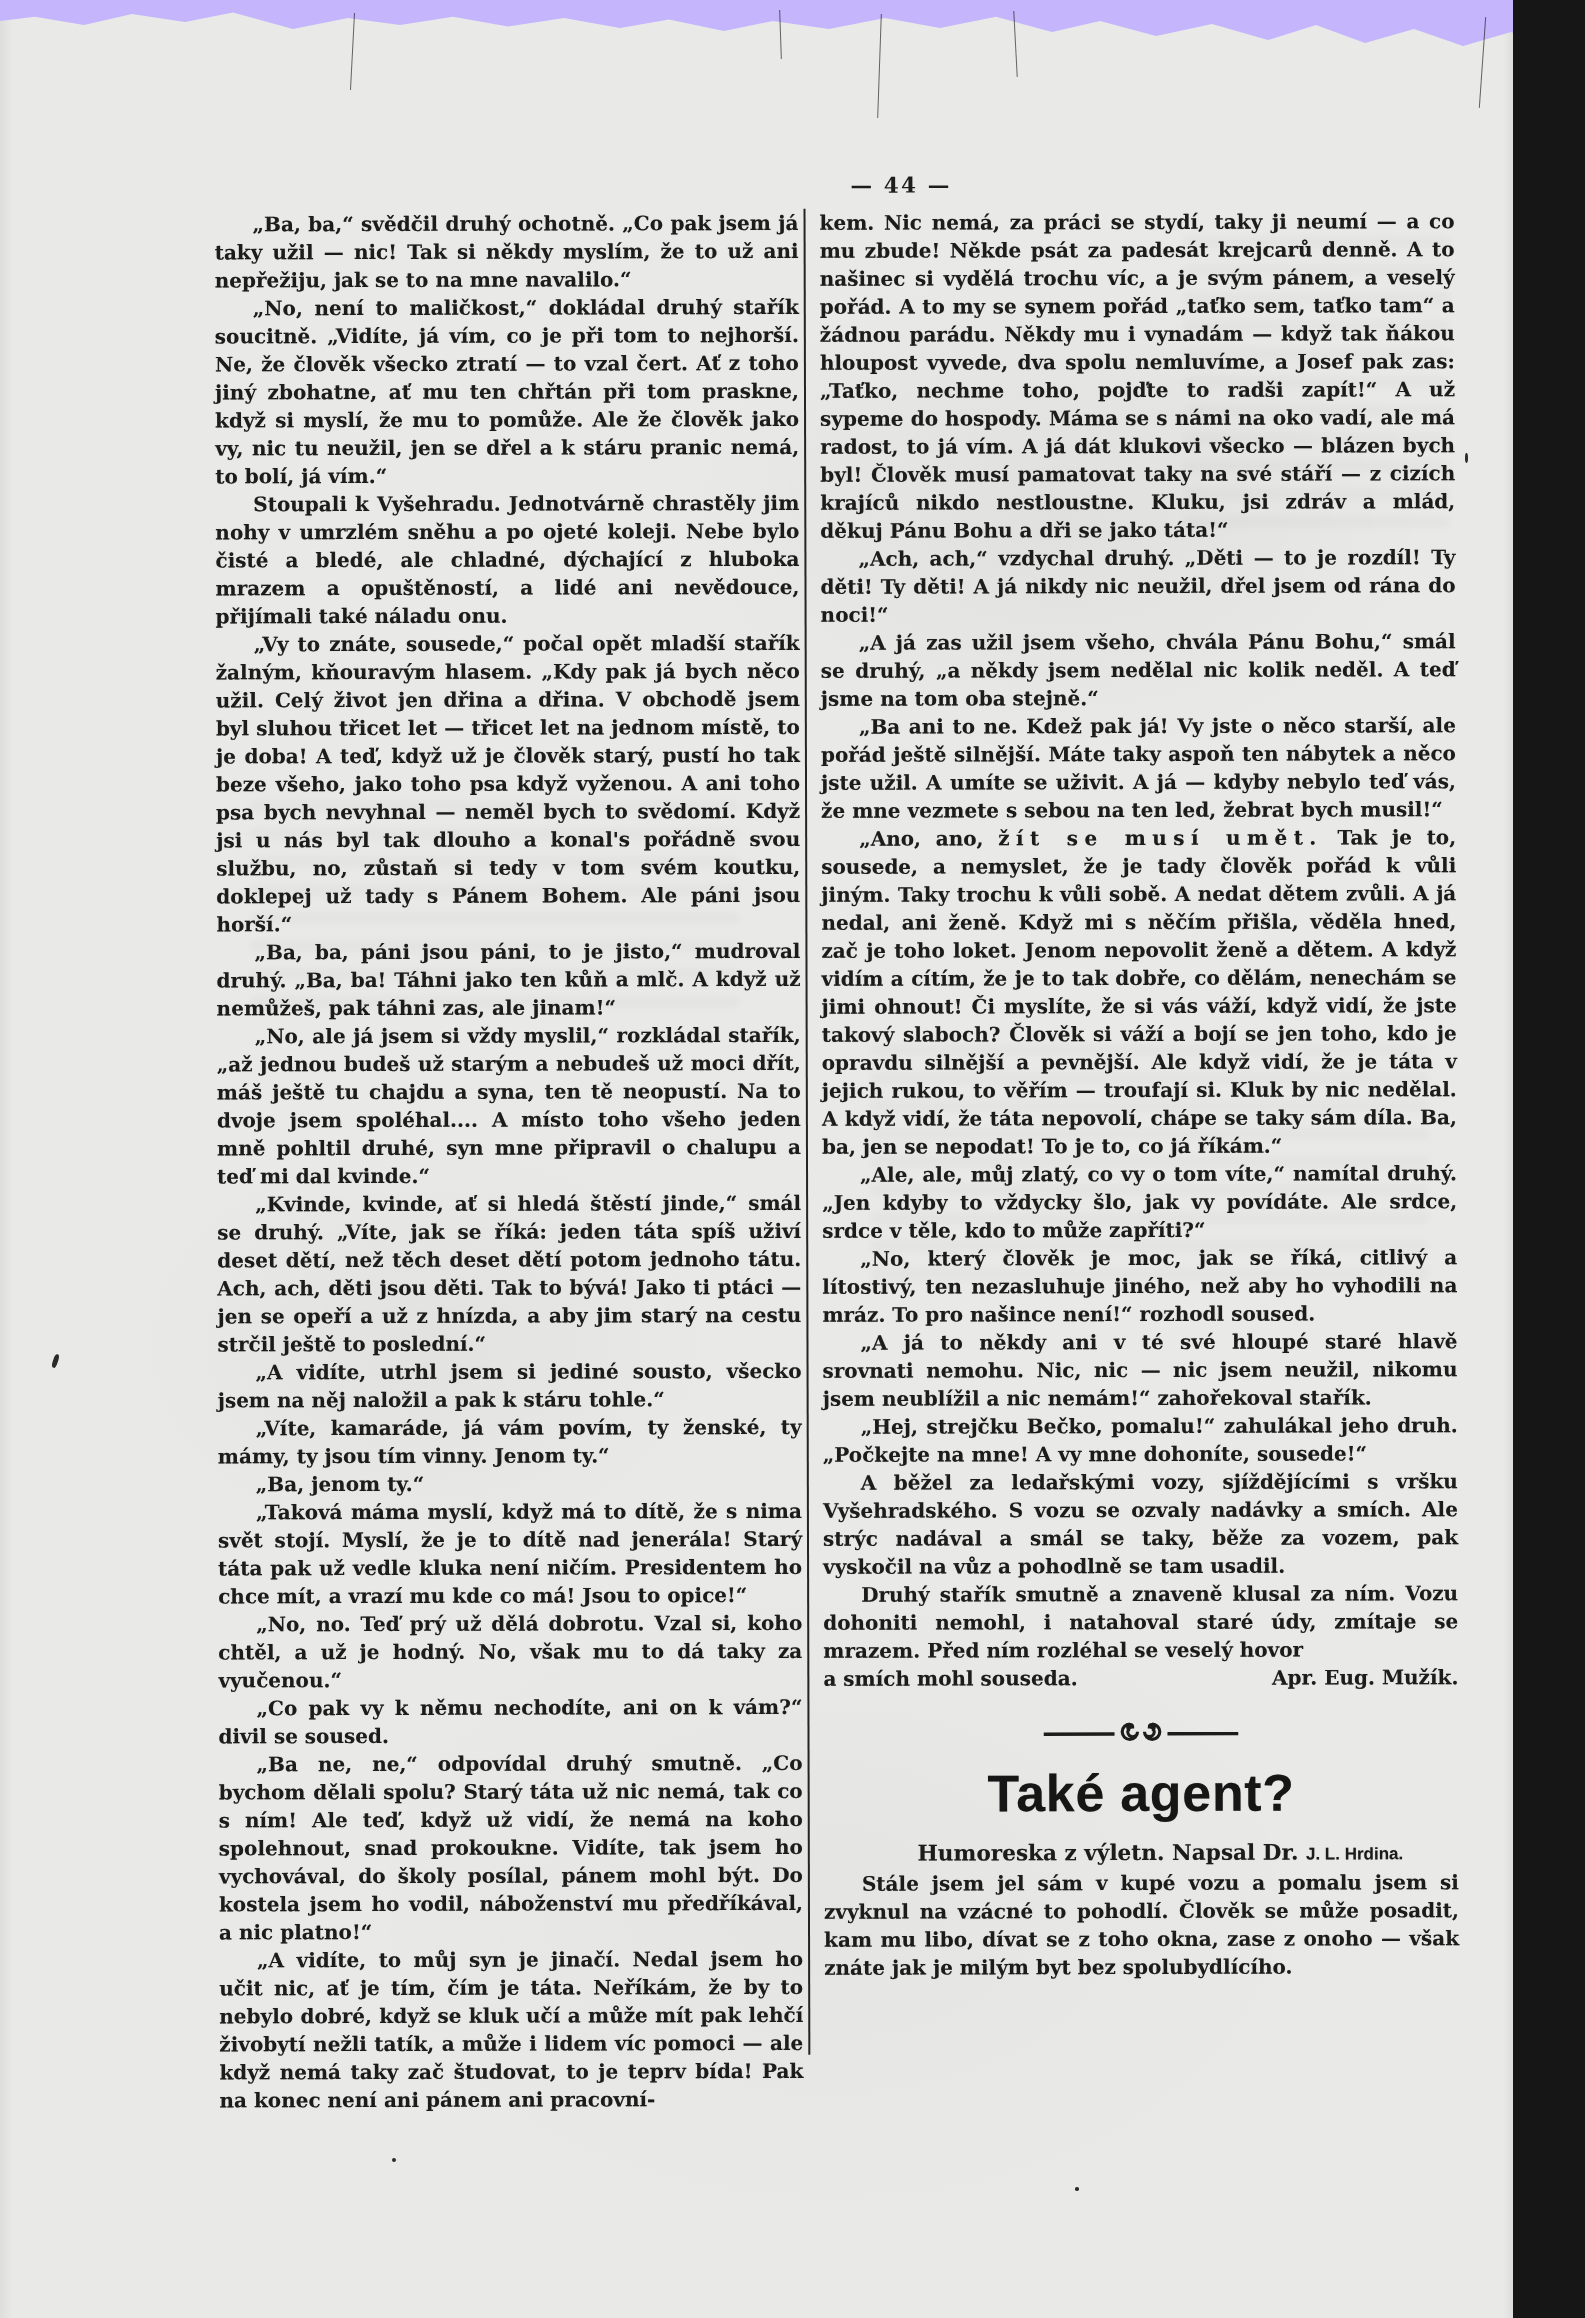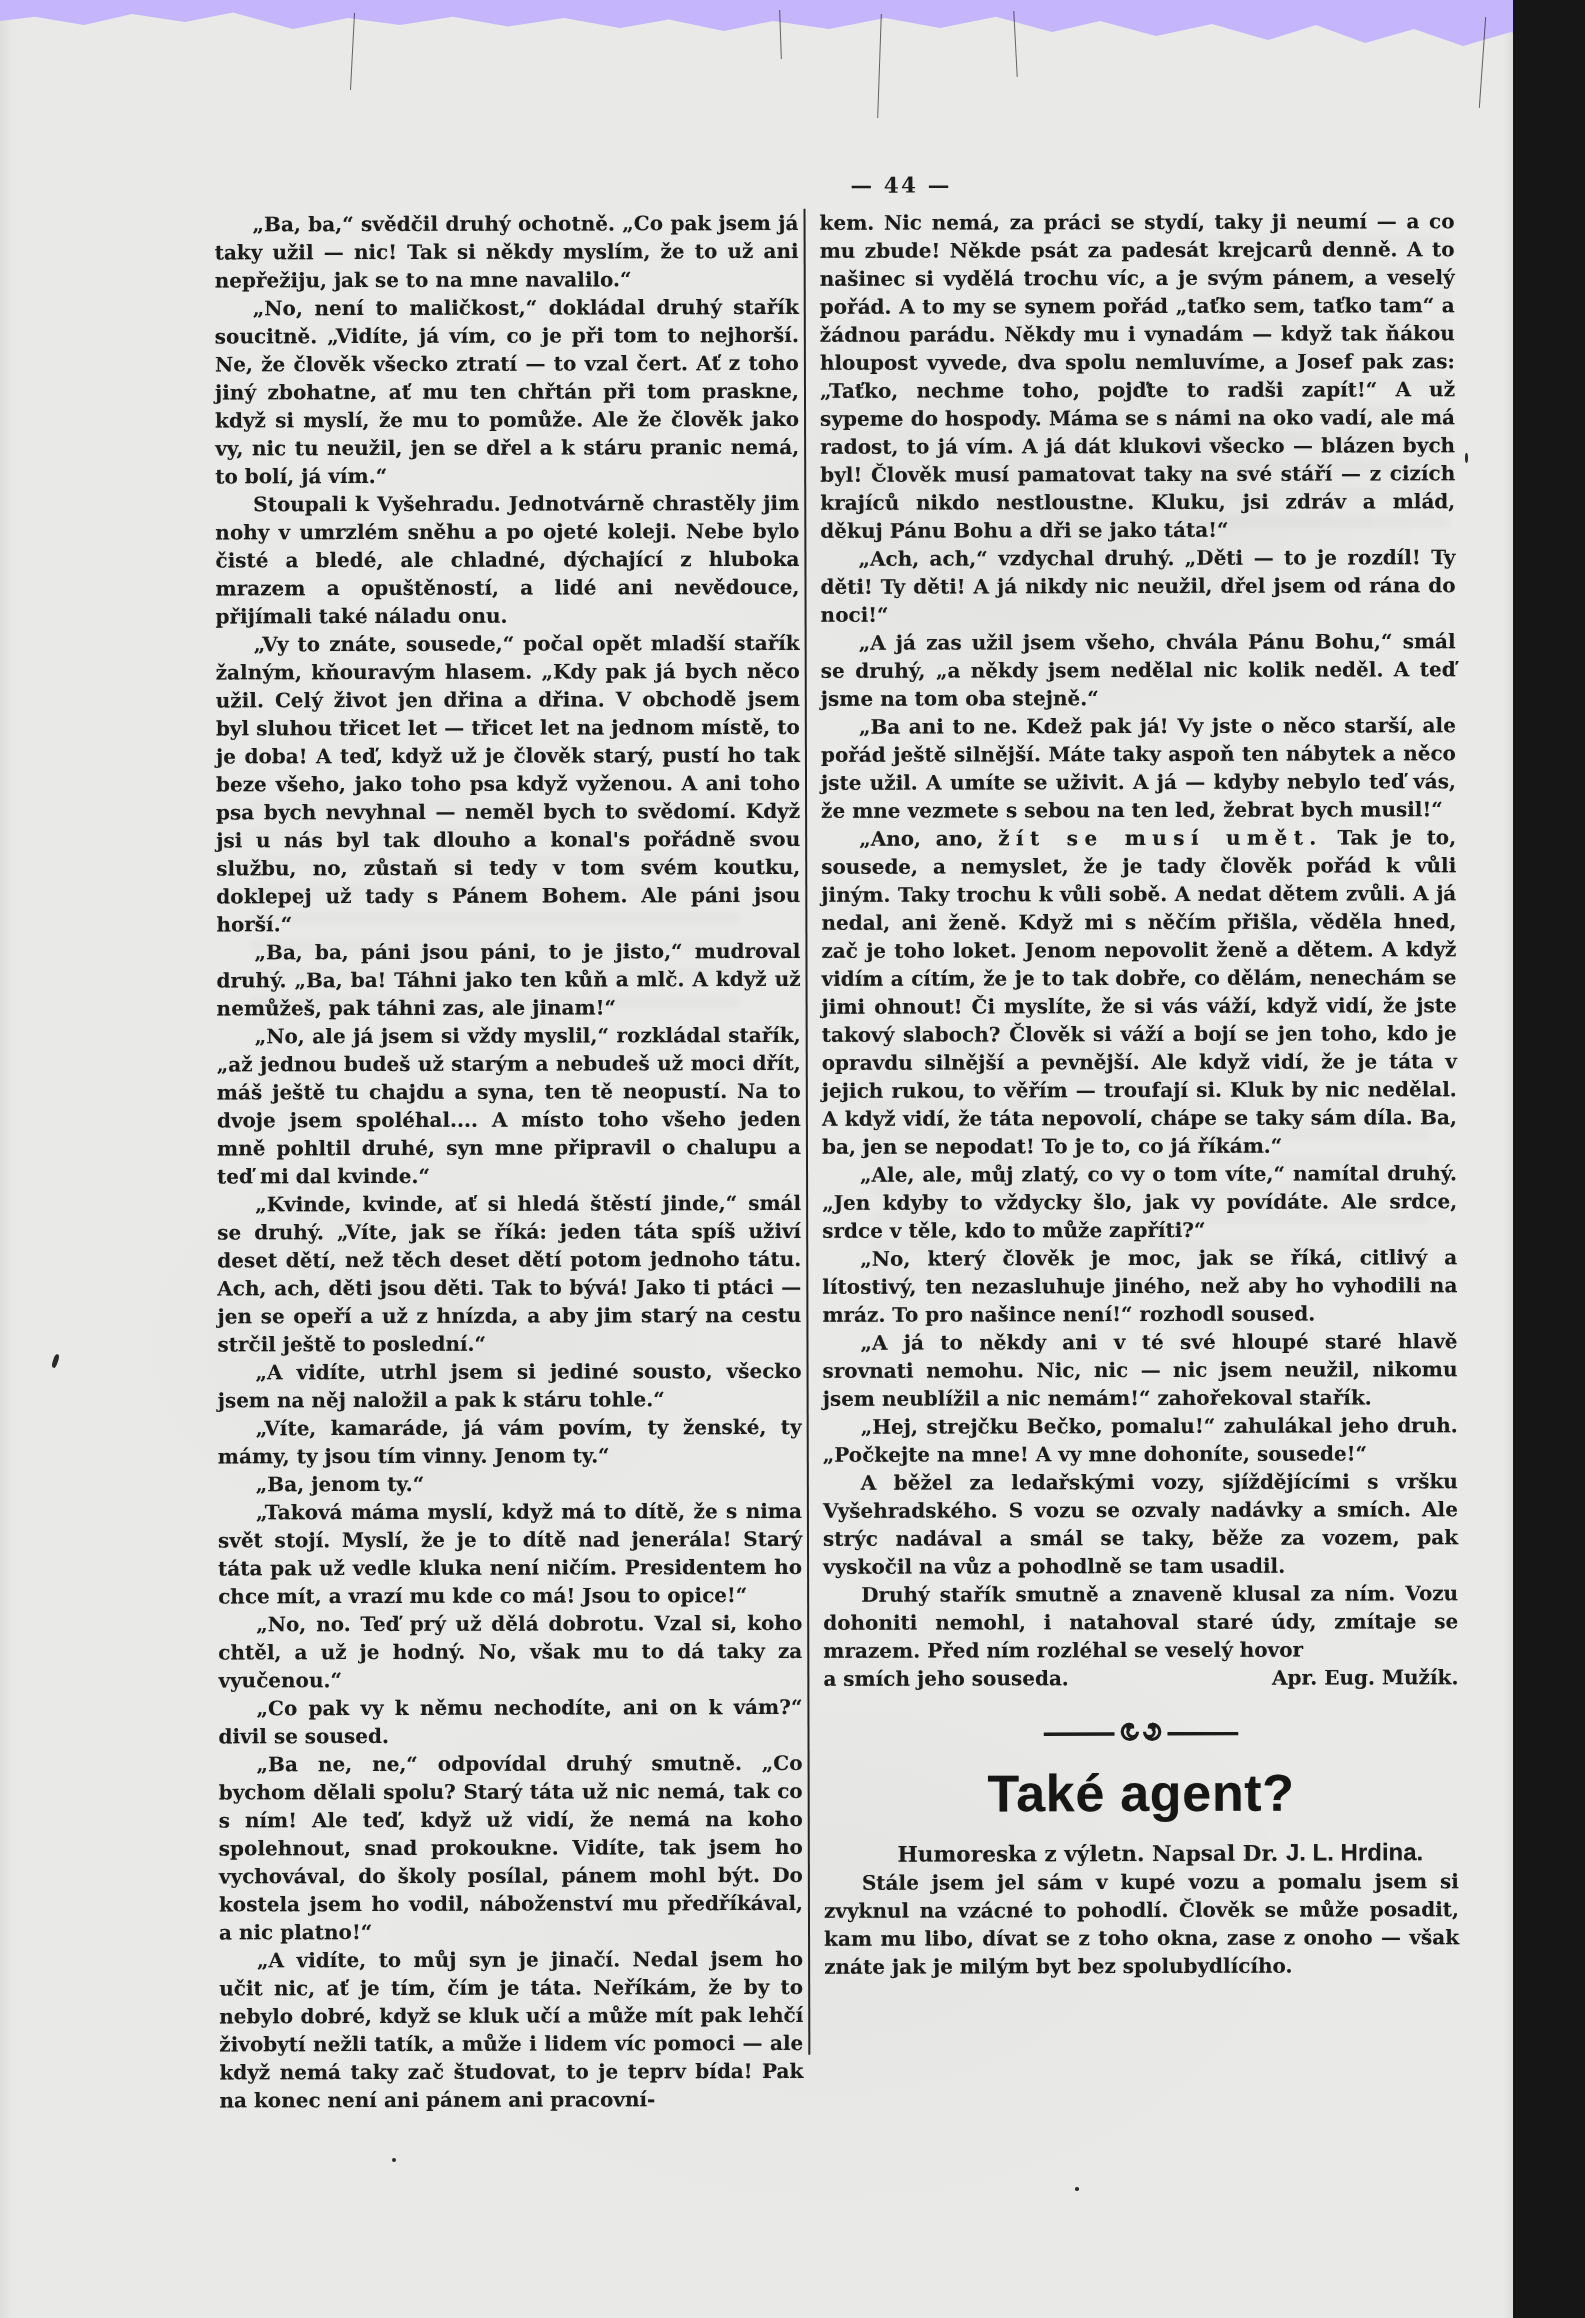--- a/index.html
+++ b/index.html
@@ -27,21 +27,21 @@
   .col-right{left:822px;top:209px;width:635px;}
   .col p{margin:0;text-indent:38px;}
   .col p.noindent{text-indent:0;}
   .rule{position:absolute;left:806px;top:209px;width:2.1px;height:1846px;background:#242424;}
   .em-spaced{letter-spacing:0.32em;}
   .lastline{display:flex;justify-content:space-between;text-indent:0;}
   .divider{display:flex;justify-content:center;margin:25px 0 16.7px 0;}
   .story2-title{text-align:center;font-family:"Liberation Sans", sans-serif;font-weight:bold;
     font-size:52px;line-height:56px;margin:2.8px 0 18px 0;color:#161616;letter-spacing:0.7px;}
   .story2-byline{text-align:center;font-size:21.6px;margin-bottom:31px;text-indent:0;}
-  .story2-byline .author{font-weight:bold;font-family:"Liberation Sans", sans-serif;font-size:24px;margin-top:20px;}
+  .story2-byline .author{font-weight:bold;font-family:"Liberation Sans", sans-serif;font-size:17px;margin-top:20px;}
   .fiber{position:absolute;width:1.4px;background:#1a1a1a;opacity:0.65;}
   .ghost{position:absolute;opacity:0.5;filter:blur(3.5px);
     background:repeating-linear-gradient(180deg, rgba(40,40,40,0.06) 0 9.8px, transparent 9.8px 28px);}
   .speck{position:absolute;background:#2a2a2a;border-radius:50%;}
 </style>
 </head>
 <body>
 
 <div class="page">
   <div class="paper"></div>
@@ -91,21 +91,21 @@
       <p>„A já zas užil jsem všeho, chvála Pánu Bohu,“ smál se druhý, „a někdy jsem nedělal nic kolik neděl. A teď jsme na tom oba stejně.“</p>
       <p>„Ba ani to ne. Kdež pak já! Vy jste o něco starší, ale pořád ještě silnější. Máte taky aspoň ten nábytek a něco jste užil. A umíte se uživit. A já — kdyby nebylo teď vás, že mne vezmete s sebou na ten led, žebrat bych musil!“</p>
       <p><span>„Ano, ano, </span><span class="em-spaced">žít se musí umět.</span><span> Tak je to, sousede, a nemyslet, že je tady člověk pořád k vůli jiným. Taky trochu k vůli sobě. A nedat dětem zvůli. A já nedal, ani ženě. Když mi s něčím přišla, věděla hned, zač je toho loket. Jenom nepovolit ženě a dětem. A když vidím a cítím, že je to tak dobře, co dělám, nenechám se jimi ohnout! Či myslíte, že si vás váží, když vidí, že jste takový slaboch? Člověk si váží a bojí se jen toho, kdo je opravdu silnější a pevnější. Ale když vidí, že je táta v jejich rukou, to věřím — troufají si. Kluk by nic nedělal. A když vidí, že táta nepovolí, chápe se taky sám díla. Ba, ba, jen se nepodat! To je to, co já říkám.“</span></p>
       <p>„Ale, ale, můj zlatý, co vy o tom víte,“ namítal druhý. „Jen kdyby to vždycky šlo, jak vy povídáte. Ale srdce, srdce v těle, kdo to může zapříti?“</p>
       <p>„No, který člověk je moc, jak se říká, citlivý a lítostivý, ten nezasluhuje jiného, než aby ho vyhodili na mráz. To pro našince není!“ rozhodl soused.</p>
       <p>„A já to někdy ani v té své hloupé staré hlavě srovnati nemohu. Nic, nic — nic jsem neužil, nikomu jsem neublížil a nic nemám!“ zahořekoval stařík.</p>
       <p>„Hej, strejčku Bečko, pomalu!“ zahulákal jeho druh. „Počkejte na mne! A vy mne dohoníte, sousede!“</p>
       <p>A běžel za ledařskými vozy, sjíždějícími s vršku Vyšehradského. S vozu se ozvaly nadávky a smích. Ale strýc nadával a smál se taky, běže za vozem, pak vyskočil na vůz a pohodlně se tam usadil.</p>
       <p>Druhý stařík smutně a znaveně klusal za ním. Vozu dohoniti nemohl, i natahoval staré údy, zmítaje se mrazem. Před ním rozléhal se veselý hovor</p>
       <div class="lastline">
-        <span>a smích jeho souseda.</span>
+        <span>a smích mohl souseda.</span>
         <span>Apr. Eug. Mužík.</span>
       </div>
 
       <div class="divider">
         <svg width="195" height="31" viewBox="0 0 280 44">
           <line x1="0" y1="24" x2="102" y2="24" stroke="#1c1c1c" stroke-width="5"></line>
           <line x1="178" y1="24" x2="280" y2="24" stroke="#1c1c1c" stroke-width="5"></line>
           <path d="M124 10 a11 11 0 1 0 11 11 a7 7 0 1 1 -7 -7 a3.5 3.5 0 1 0 -3.5 3.5" fill="none" stroke="#1c1c1c" stroke-width="4.5"></path>
           <path d="M156 10 a11 11 0 1 1 -11 11 a7 7 0 1 0 7 -7 a3.5 3.5 0 1 1 3.5 3.5" fill="none" stroke="#1c1c1c" stroke-width="4.5"></path>
         </svg>

